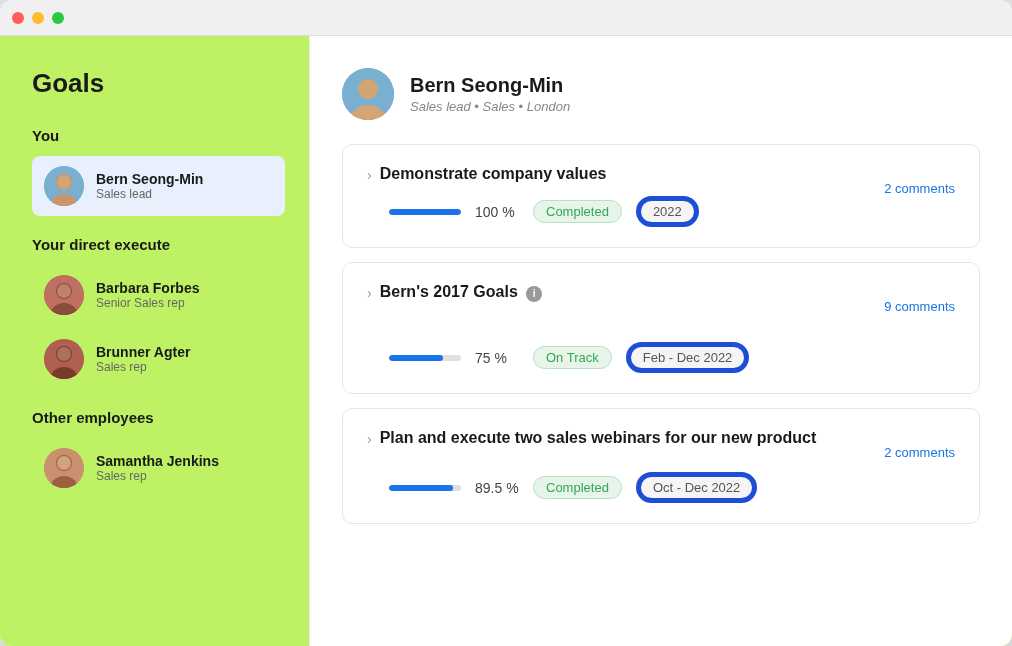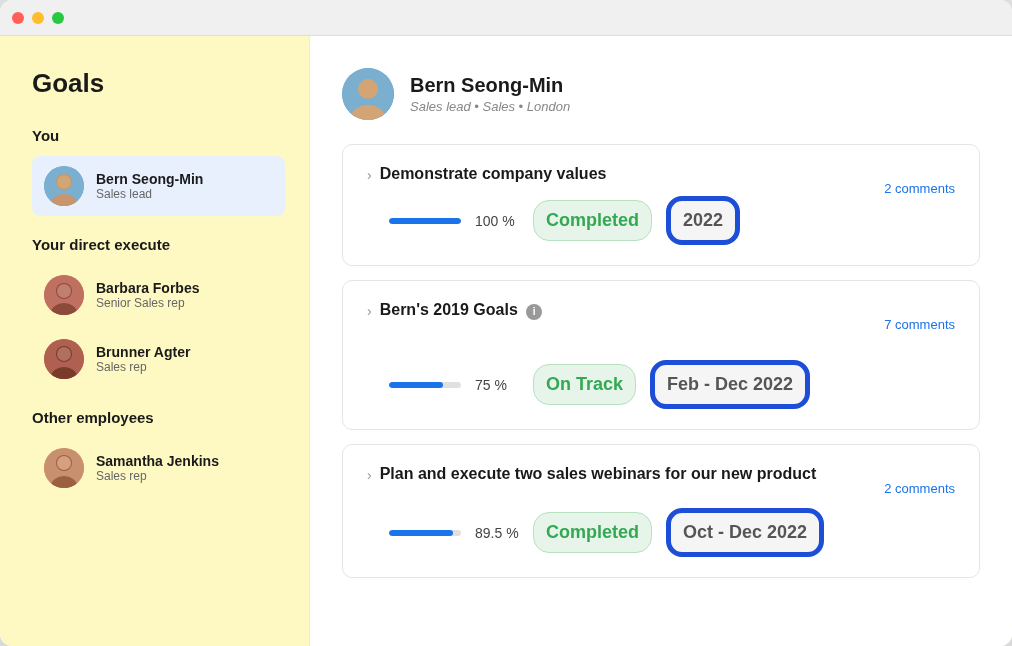--- a/index.html
+++ b/index.html
@@ -34,21 +34,21 @@
       width: 12px; height: 12px;
       border-radius: 50%;
     }
     .dot-red { background: #ff5f57; }
     .dot-yellow { background: #ffbd2e; }
     .dot-green { background: #28c840; }
     .content {
       display: flex;
       flex: 1;
       overflow: hidden;
-      background: #fef9c3;
+      background: #bef264;
       justify-content: center;
     }
     
     .sidebar {
       width: 310px;
       min-width: 310px;
       padding: 32px 24px 24px 32px;
       border-right: 1px solid #ebebeb;
       overflow-y: auto;
     }
@@ -207,23 +207,23 @@
       background: #1a73e8;
     }
     .progress-pct {
       font-size: 14px;
       color: #444;
       font-weight: 500;
       min-width: 44px;
     }
     .badge {
       border-radius: 16px;
-      padding: 9px 12px;
-      font-size: 18px;
-      font-weight: 700;
+      padding: 3px 12px;
+      font-size: 13px;
+      font-weight: 400;
     }
     .badge-completed {
       background: #e6f4ea;
       color: #34a853;
       border: 1px solid #b7e1c0;
     }
     .badge-ontrack {
       background: #e6f4ea;
       color: #34a853;
       border: 1px solid #b7e1c0;
@@ -365,25 +365,25 @@
           <span class="badge badge-completed">Completed</span>
           <span class="badge badge-period">2022</span>
         </div>
       </div>
 
       <div class="goal-card">
         <div style="display:flex; align-items:flex-start; justify-content:space-between;">
           <div class="goal-card-header" style="flex:1; margin-bottom:0;">
             <span class="chevron">›</span>
             <span class="goal-title">
-              <span>Bern's 2019 Goals</span>
+              <span>Bern's 2017 Goals</span>
               <span class="info-icon">i</span>
             </span>
           </div>
-          <span class="comments-link">7 comments</span>
+          <span class="comments-link">9 comments</span>
         </div>
         <div class="goal-stats" style="margin-top:28px;">
           <div class="progress-bar-wrap">
             <div class="progress-bar-fill" style="width:75%;"></div>
           </div>
           <span class="progress-pct">75 %</span>
           <span class="badge badge-ontrack">On Track</span>
           <span class="badge badge-period">Feb - Dec 2022</span>
         </div>
       </div>

